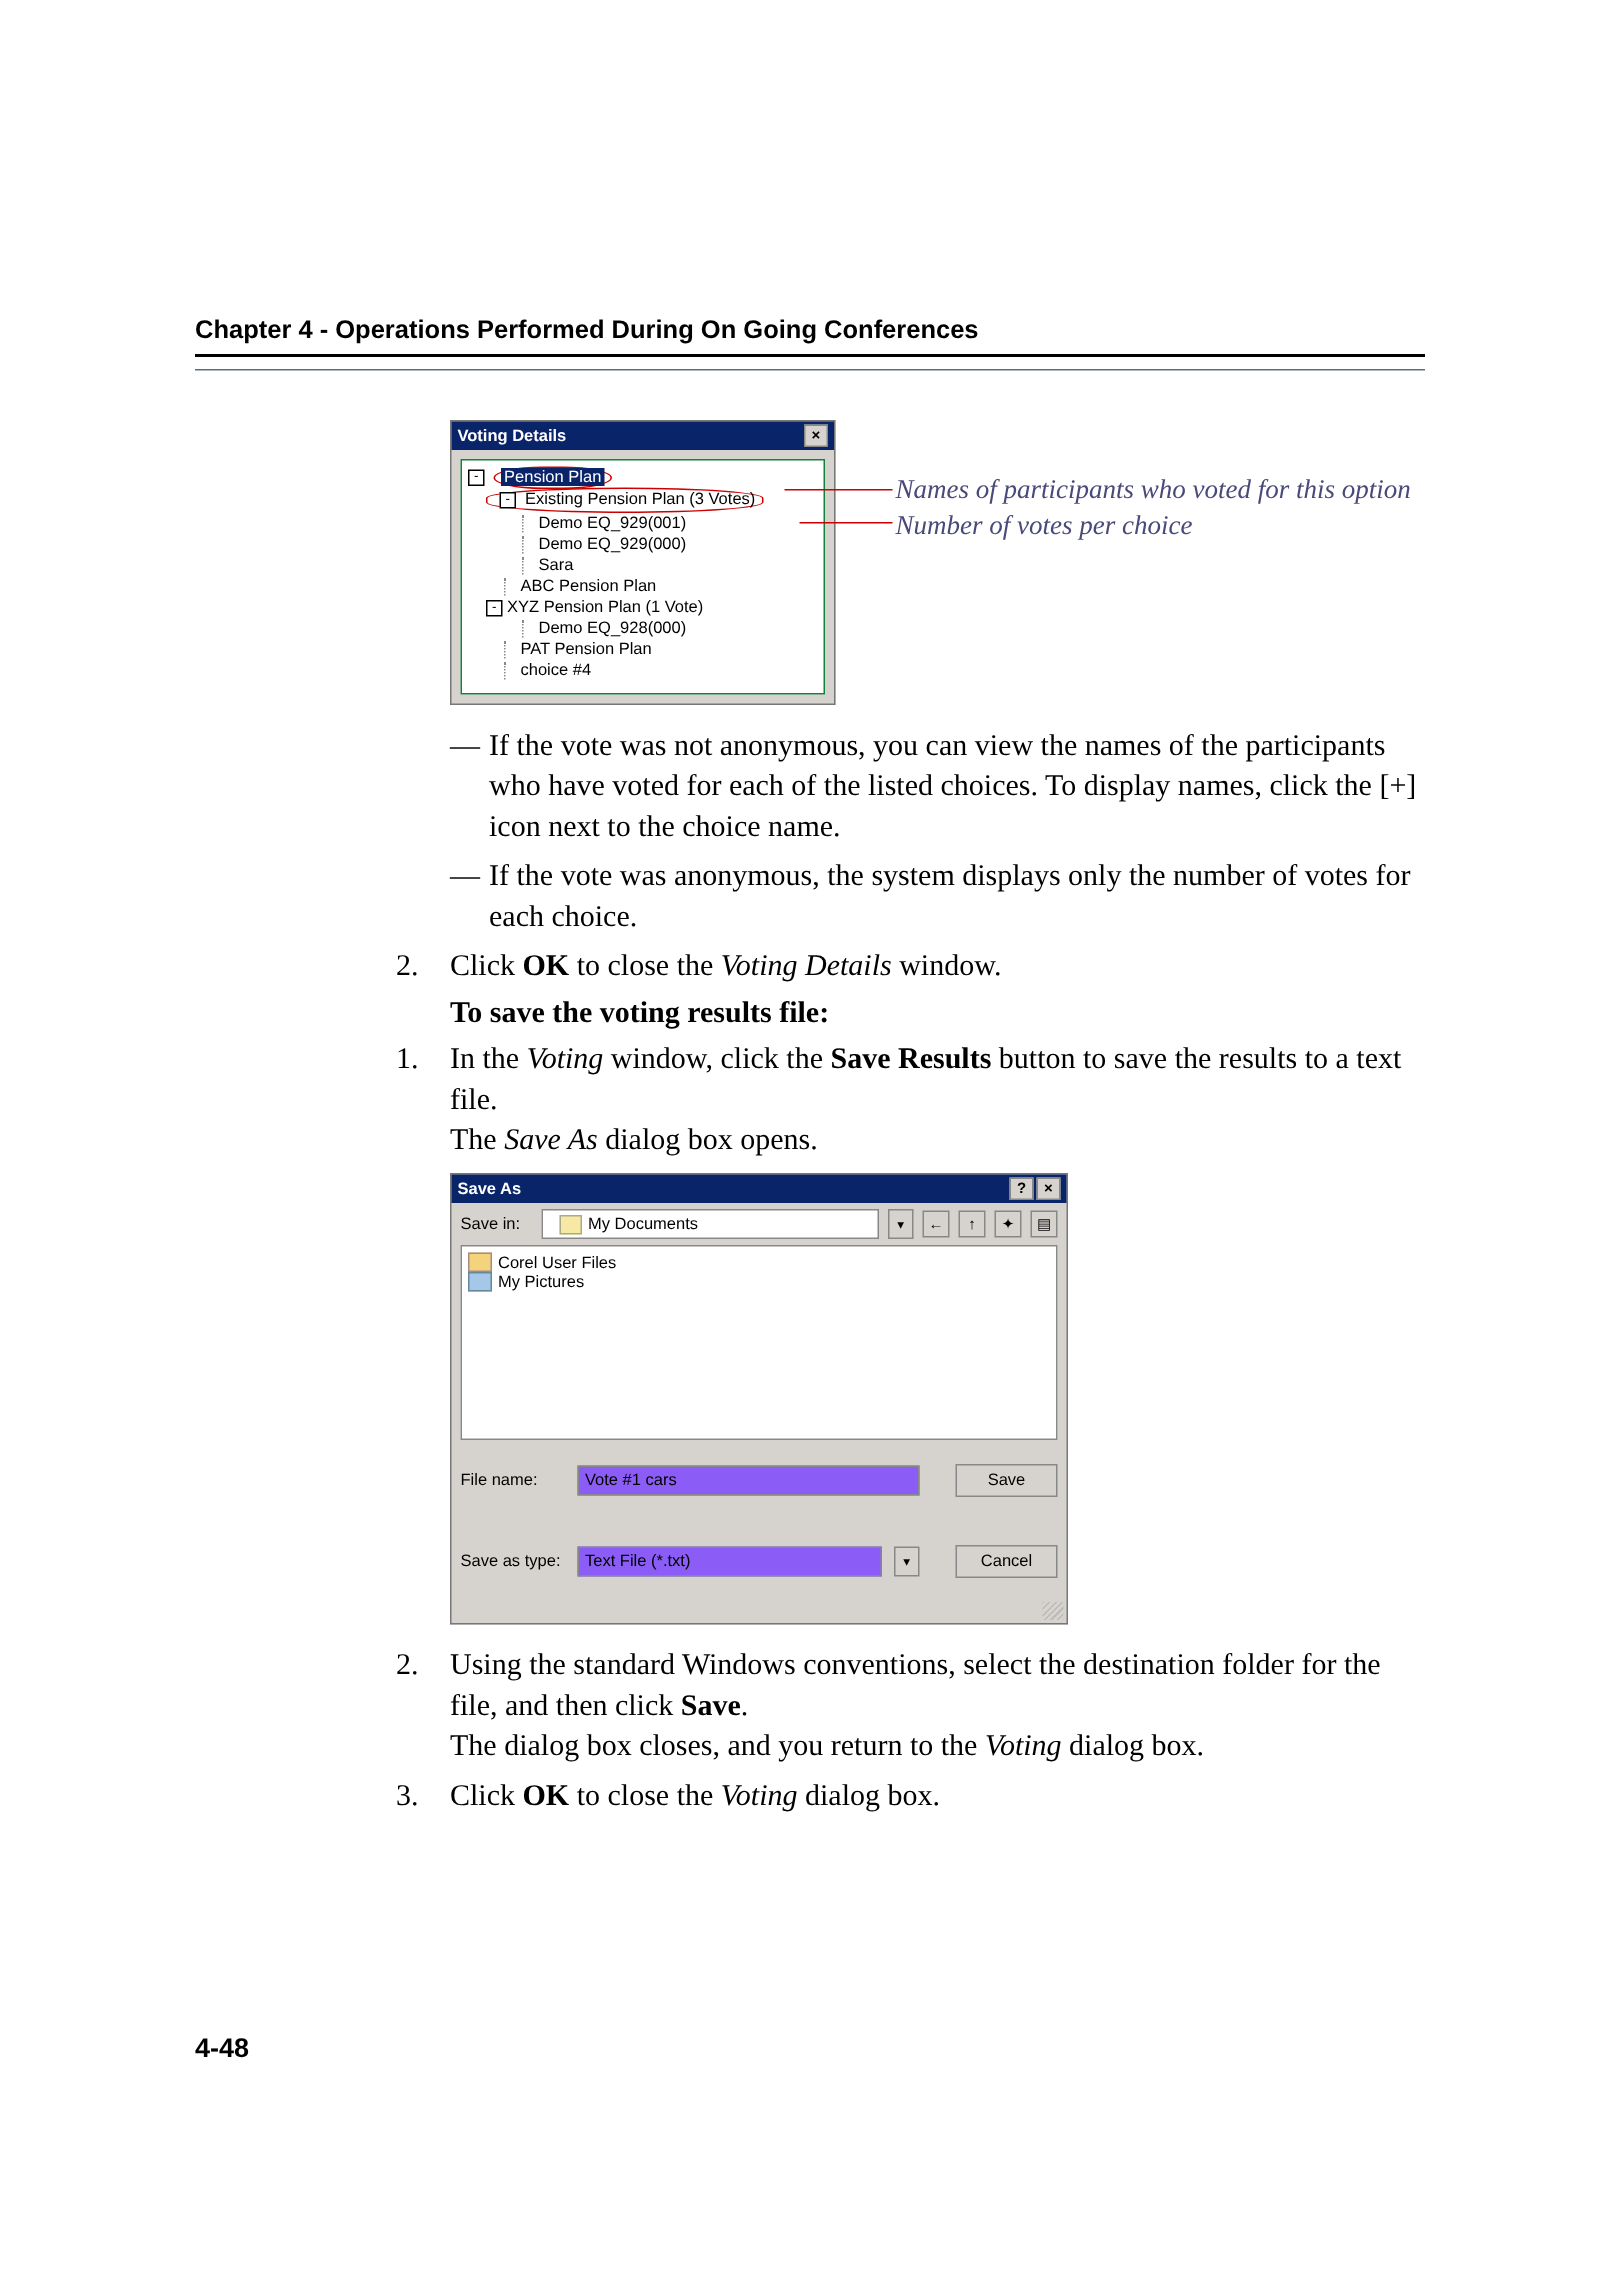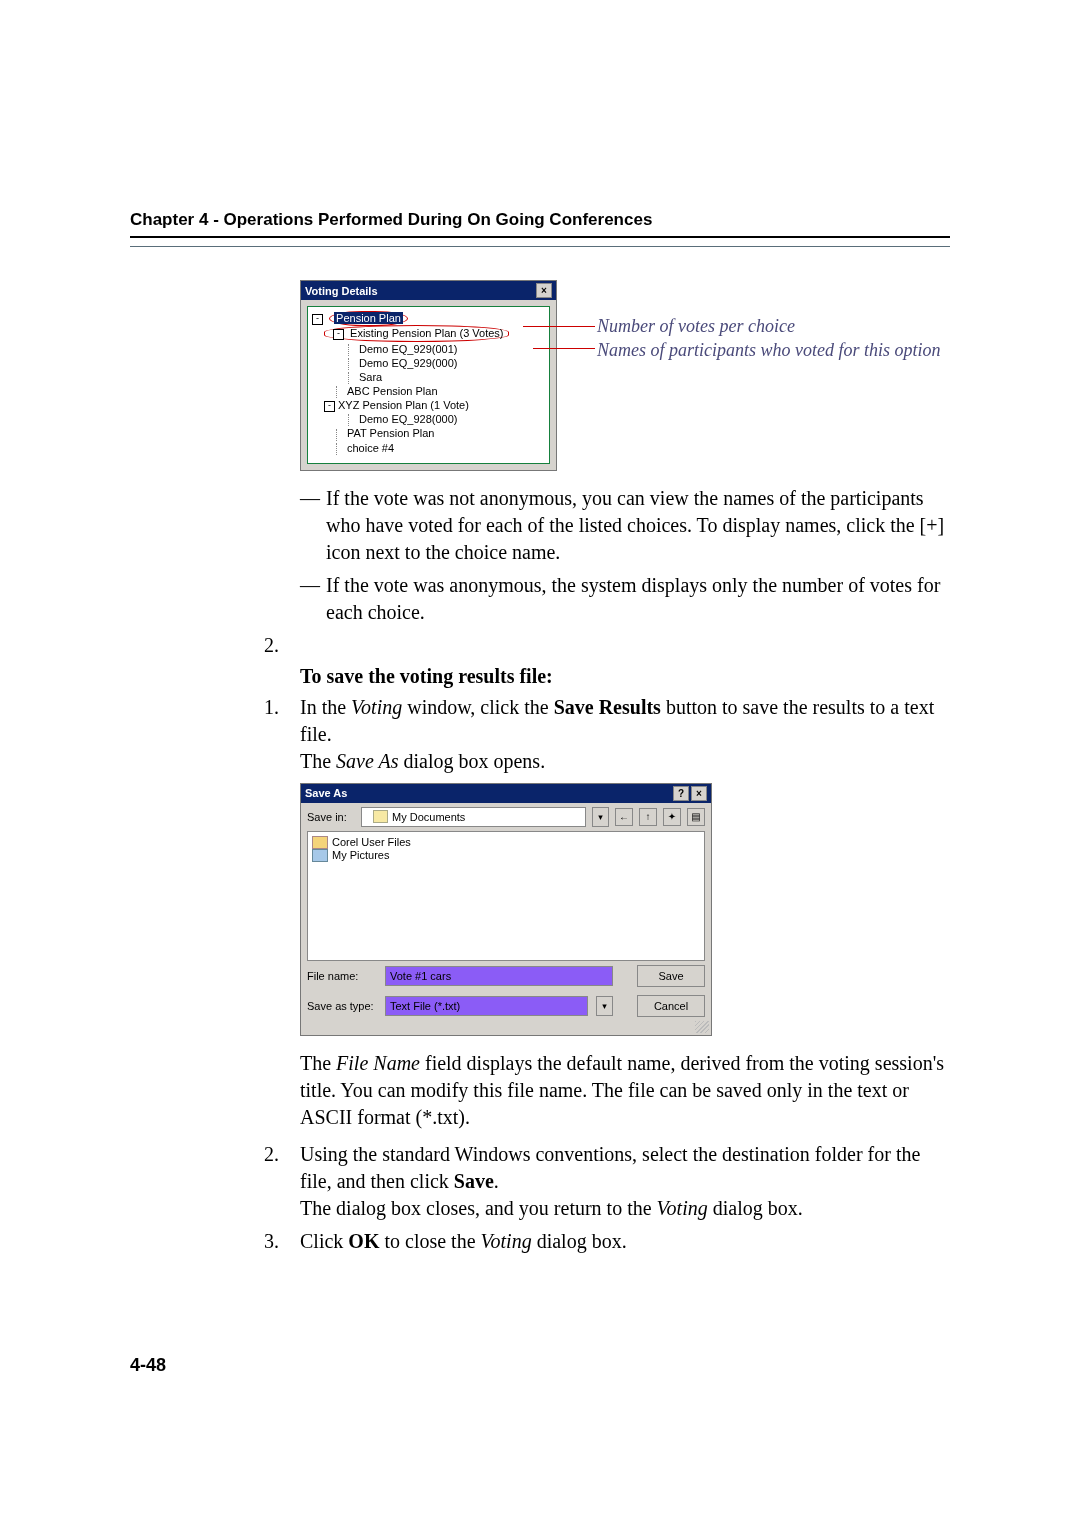--- a/index.html
+++ b/index.html
@@ -37,21 +37,21 @@
   .saveas{width:410px;border:1px solid #777;background:#d6d3ce;font-family:Tahoma,Arial,sans-serif;font-size:11px;color:#000;margin-left:170px;margin-top:8px;margin-bottom:14px}
   .sabar{display:flex;align-items:center;gap:6px;padding:4px 6px}
   .sabox{background:#fff;border:1px solid #888;height:18px;display:flex;align-items:center;padding:0 11px;flex:1}
   .ddbtn{width:15px;height:18px;background:#d6d3ce;border:1px solid #888;display:flex;align-items:center;justify-content:center;font-size:9px}
   .icn{width:16px;height:16px;border:1px solid #888;background:#d6d3ce;display:inline-flex;align-items:center;justify-content:center;font-size:10px}
   .safield{background:#fff;border:1px solid #888;height:120px;margin:0 6px;padding:4px}
   .folder{display:flex;align-items:center;gap:4px}
   .foldericn{width:14px;height:11px;background:#f4d47a;border:1px solid #a88;display:inline-block}
   .picsicn{width:14px;height:11px;background:#a6c8e8;border:1px solid #689;display:inline-block}
   .mydocs{width:13px;height:11px;background:#f7e9a4;border:1px solid #aa8;display:inline-block;margin-right:4px}
-  .sarow{display:flex;align-items:center;gap:8px;padding:4px 6px}
+  .sarow{display:flex;align-items:center;gap:8px;padding:16px 6px}
   .lbl{width:70px}
   .txtin{background:#8b5cf6;border:1px solid #888;height:18px;flex:1;padding:0 4px;display:flex;align-items:center}
   .winbtn{width:66px;height:20px;border:1px solid #888;background:#d6d3ce;display:flex;align-items:center;justify-content:center}
   .resize{height:12px;background:repeating-linear-gradient(135deg,#bbb 0 1px,transparent 1px 3px);margin-left:auto;width:14px}
   .pagenum{position:absolute;left:130px;bottom:152px;font-family:Arial,Helvetica,sans-serif;font-weight:bold;font-size:18px}
 </style>
 </head>
 <body>
 
 <div class="page">
@@ -92,38 +92,41 @@
             <div class="row i2"><span class="dots"></span><span>PAT Pension Plan</span></div>
             <div class="row i2"><span class="dots"></span><span>choice #4</span></div>
           </div>
         </div>
       </div>
 
       <div class="annot">
         <div class="lead l1"></div>
         <div class="lead l2"></div>
         <div style="height:34px"></div>
+        <div>Names of participants who voted for this option</div>
         <div>Number of votes per choice</div>
-        <div>Names of participants who voted for this option</div>
       </div>
     </div>
 
     <div class="body block">
       <div class="dash">
           <div class="mk">—</div>
           <div>If the vote was not anonymous, you can view the names of the participants who have voted for each of the listed choices. To display names, click the [+] icon next to the choice name.</div>
         </div>
       <div class="dash" style="margin-top:6px">
           <div class="mk">—</div>
           <div>If the vote was anonymous, the system displays only the number of votes for each choice.</div>
         </div>
     </div>
     <div class="body block" style="margin-top:6px">
       <div class="num" style="margin-left:-36px">
           <div class="mk">2.</div>
+        <div>
+          <span>Click </span><b>OK</b><span> to close the </span><i>Voting Details</i><span> window.</span>
+        </div>
       </div>
     </div>
 
     <div class="sect">To save the voting results file:</div>
 
     <div class="body block">
       <div class="num" style="margin-left:-36px">
           <div class="mk">1.</div>
         <div>
           <span>In the </span><i>Voting</i><span> window, click the </span><b>Save Results</b><span> button to save the results to a text file.</span><br>
@@ -173,23 +176,20 @@
         <span class="txtin" style="flex:1">Text File (*.txt)</span>
         <span class="ddbtn">▾</span>
         <span style="width:8px"></span>
         <span class="winbtn">Cancel</span>
       </div>
       <div style="display:flex;justify-content:flex-end;padding:0 2px 2px 0">
           <div class="resize"></div>
         </div>
     </div>
 
-    <div class="body block">
-      <span>The </span><i>File Name</i><span> field displays the default name, derived from the voting session's title. You can modify this file name. The file can be saved only in the text or ASCII format (*.txt).</span>
-    </div>
 
     <div class="body block" style="margin-top:10px">
       <div class="num" style="margin-left:-36px">
           <div class="mk">2.</div>
         <div>
           <span>Using the standard Windows conventions, select the destination folder for the file, and then click </span><b>Save</b><span>.</span><br>
           <span>The dialog box closes, and you return to the </span><i>Voting</i><span> dialog box.</span>
         </div>
       </div>
     </div>

